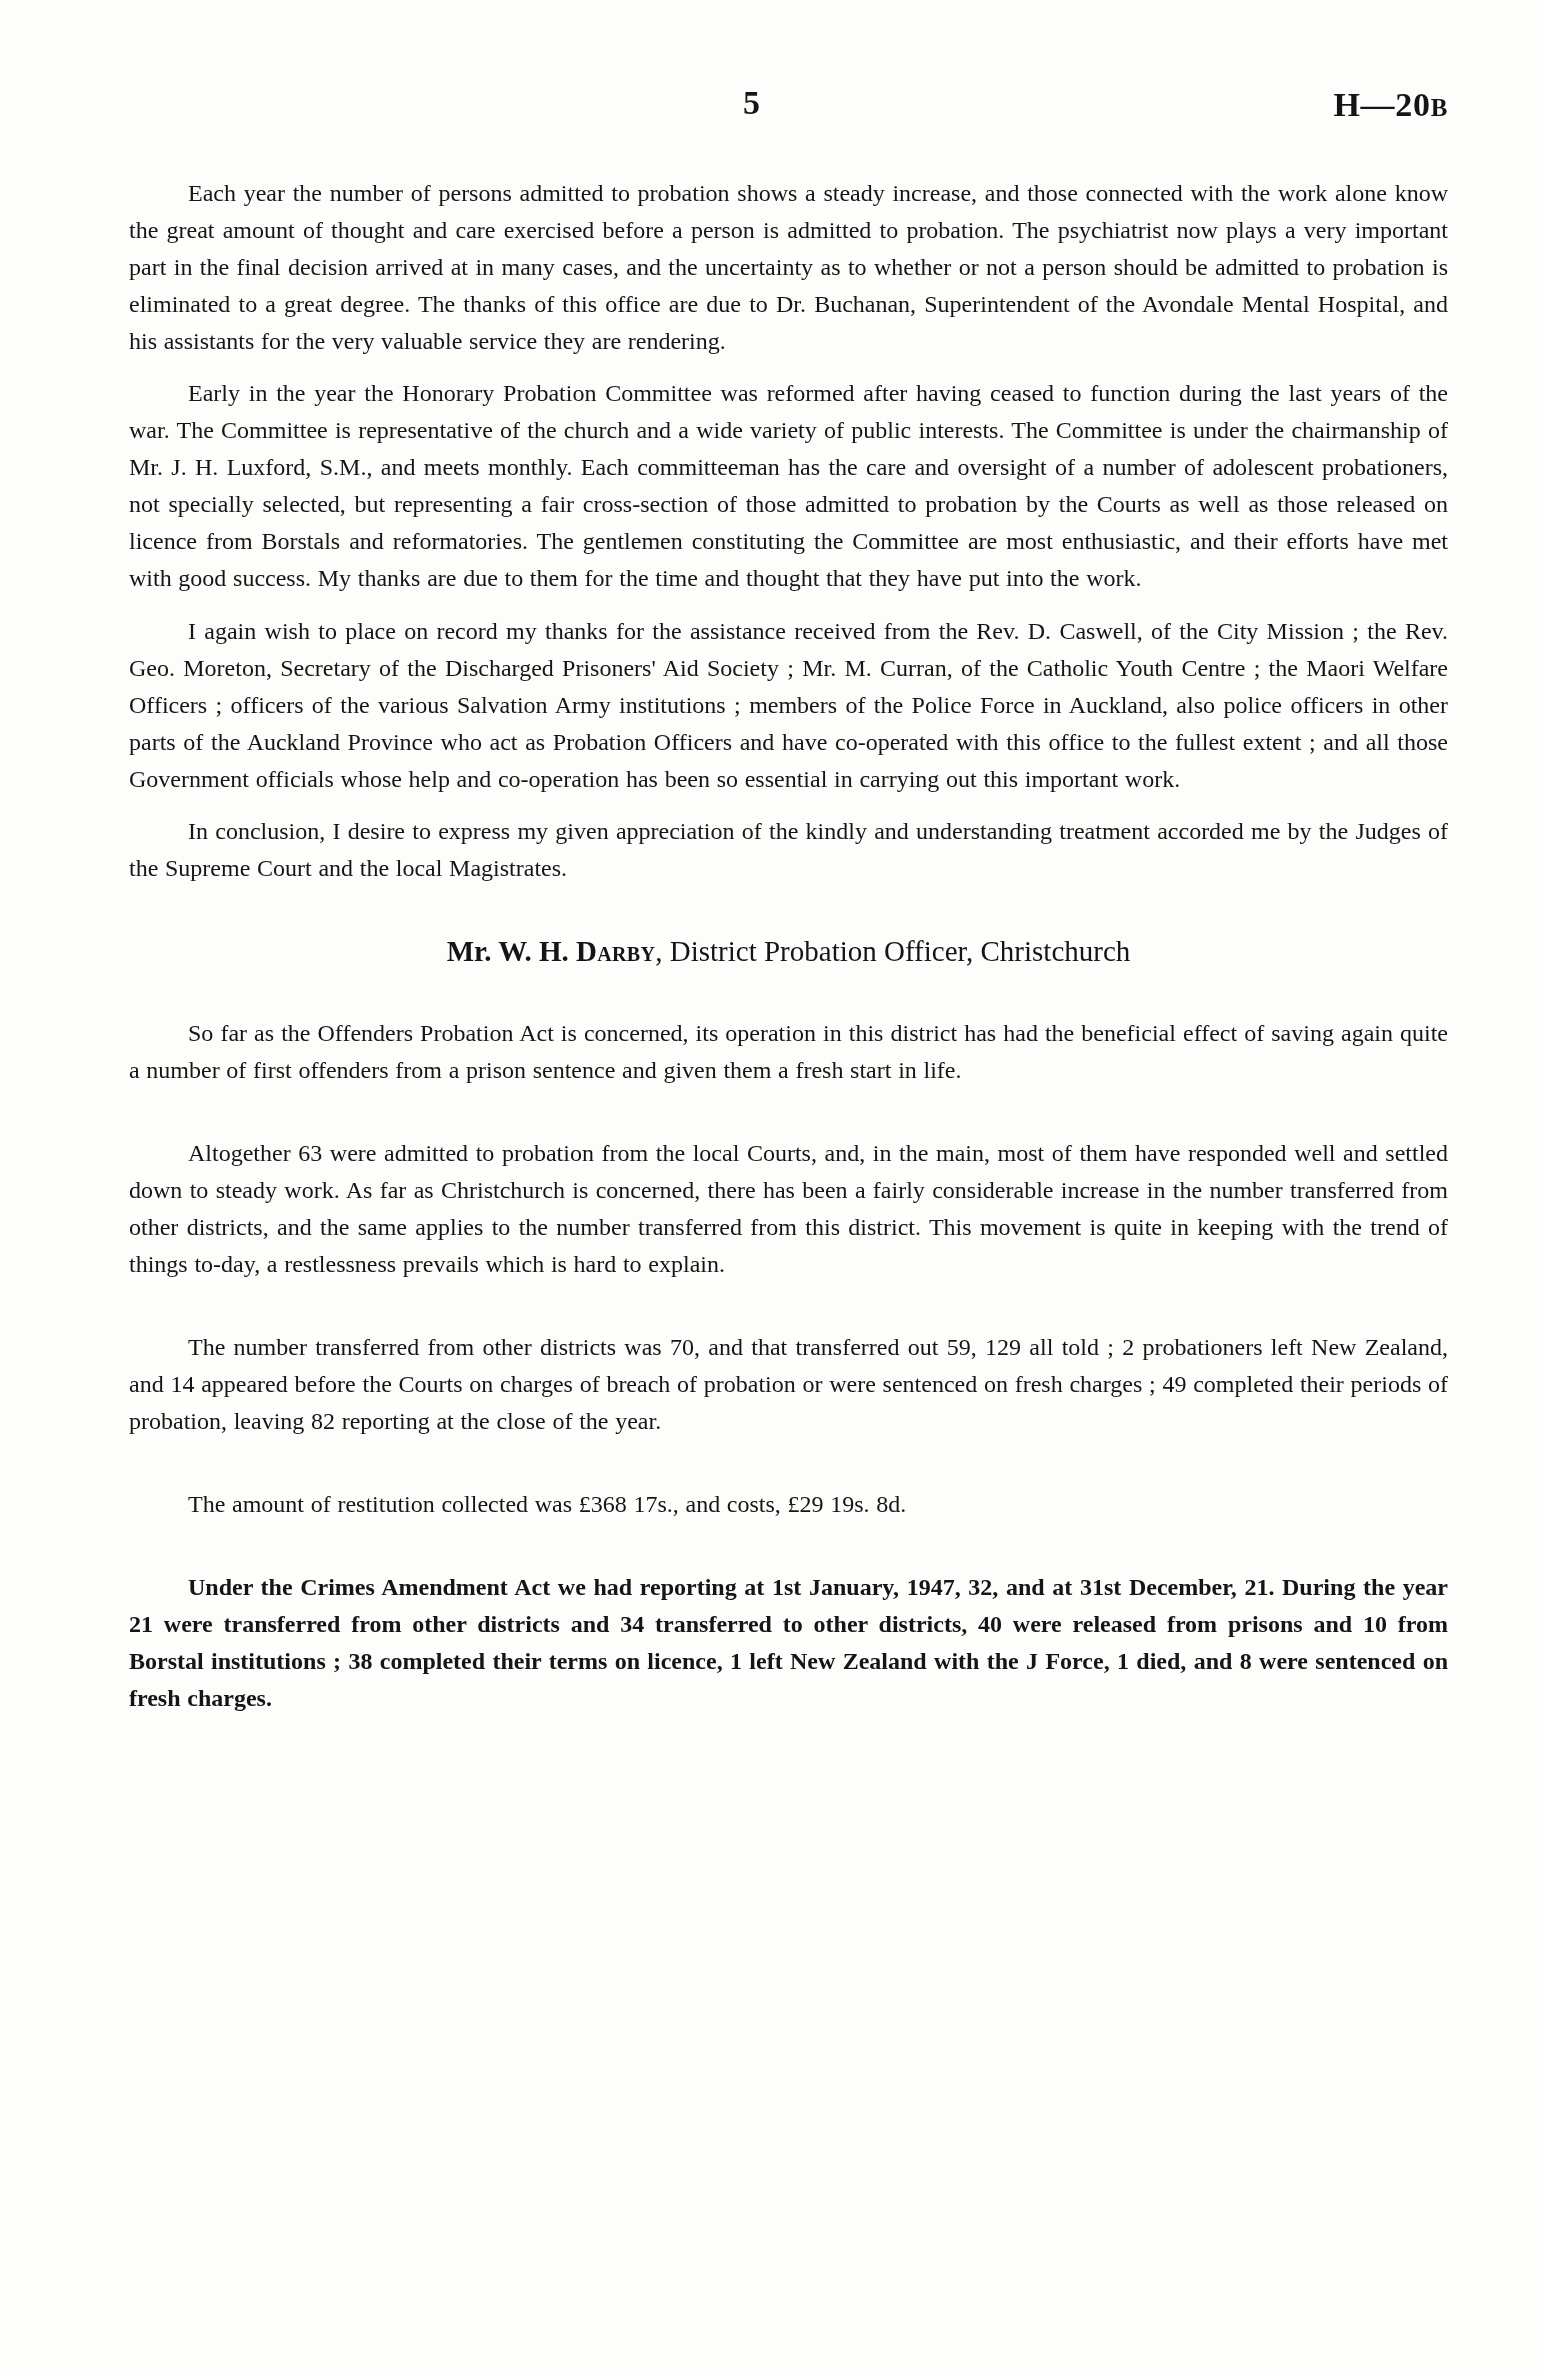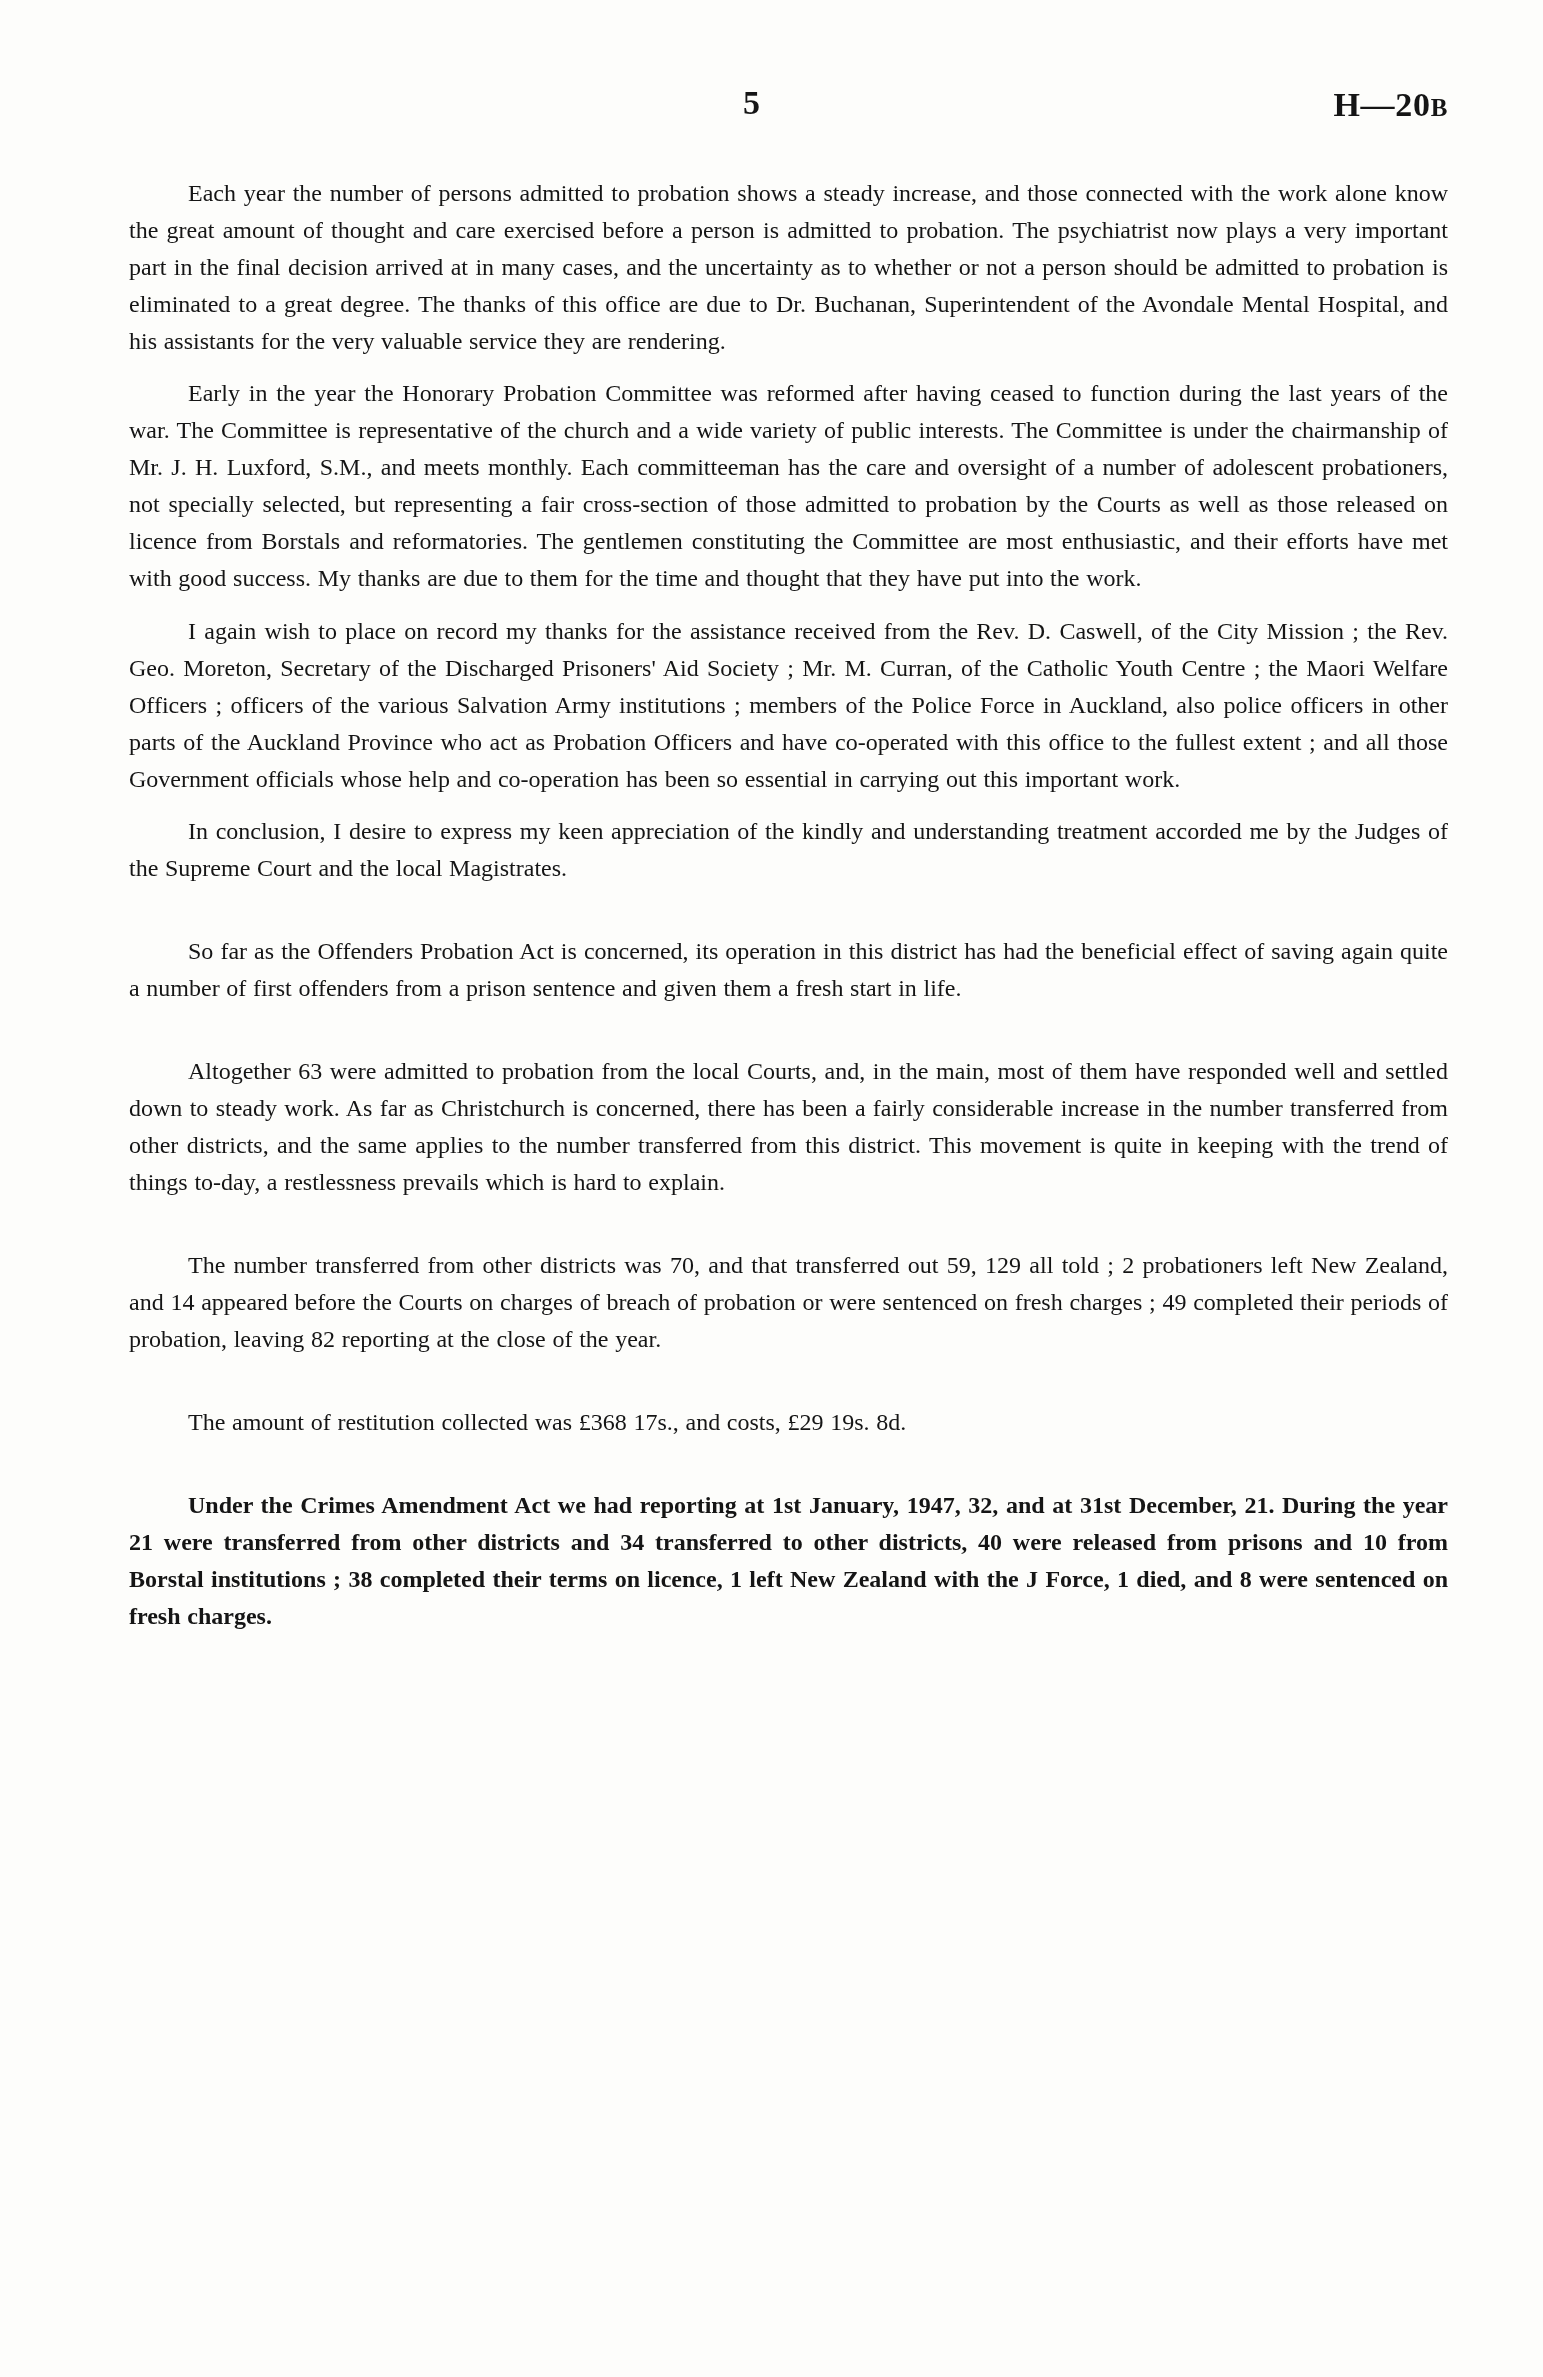--- a/index.html
+++ b/index.html
@@ -93,22 +93,23 @@
   <div class="content">
 
     <div class="header-row">
       <div class="page-number">5</div>
       <div class="doc-id"><span>H—20</span><span class="small">B</span></div>
     </div>
 
     <p class="para">Each year the number of persons admitted to probation shows a steady increase, and those connected with the work alone know the great amount of thought and care exercised before a person is admitted to probation. The psychiatrist now plays a very important part in the final decision arrived at in many cases, and the uncertainty as to whether or not a person should be admitted to probation is eliminated to a great degree. The thanks of this office are due to Dr. Buchanan, Superintendent of the Avondale Mental Hospital, and his assistants for the very valuable service they are rendering.</p>
     <p class="para">Early in the year the Honorary Probation Committee was reformed after having ceased to function during the last years of the war. The Committee is representative of the church and a wide variety of public interests. The Committee is under the chairmanship of Mr. J. H. Luxford, S.M., and meets monthly. Each committeeman has the care and oversight of a number of adolescent probationers, not specially selected, but representing a fair cross-section of those admitted to probation by the Courts as well as those released on licence from Borstals and reformatories. The gentlemen constituting the Committee are most enthusiastic, and their efforts have met with good success. My thanks are due to them for the time and thought that they have put into the work.</p>
     <p class="para">I again wish to place on record my thanks for the assistance received from the Rev. D. Caswell, of the City Mission ; the Rev. Geo. Moreton, Secretary of the Discharged Prisoners' Aid Society ; Mr. M. Curran, of the Catholic Youth Centre ; the Maori Welfare Officers ; officers of the various Salvation Army institutions ; members of the Police Force in Auckland, also police officers in other parts of the Auckland Province who act as Probation Officers and have co-operated with this office to the fullest extent ; and all those Government officials whose help and co-operation has been so essential in carrying out this important work.</p>
-    <p class="para">In conclusion, I desire to express my keen appreciation of the kindly and understanding treatment accorded me by the Judges of the Supreme Court and the local Magistrates.</p>
+    <p class="para">In conclusion, I desire to express my given appreciation of the kindly and understanding treatment accorded me by the Judges of the Supreme Court and the local Magistrates.</p>
 
+    <div class="section-heading"><span class="nm">Mr. W. H. </span><span class="sc">Darby</span><span>, District Probation Officer, Christchurch</span></div>
 
     <p class="para tight">So far as the Offenders Probation Act is concerned, its operation in this district has had the beneficial effect of saving again quite a number of first offenders from a prison sentence and given them a fresh start in life.</p>
     <p class="para tight">Altogether 63 were admitted to probation from the local Courts, and, in the main, most of them have responded well and settled down to steady work. As far as Christchurch is concerned, there has been a fairly considerable increase in the number transferred from other districts, and the same applies to the number transferred from this district. This movement is quite in keeping with the trend of things to-day, a restlessness prevails which is hard to explain.</p>
     <p class="para tight">The number transferred from other districts was 70, and that transferred out 59, 129 all told ; 2 probationers left New Zealand, and 14 appeared before the Courts on charges of breach of probation or were sentenced on fresh charges ; 49 completed their periods of probation, leaving 82 reporting at the close of the year.</p>
     <p class="para tight">The amount of restitution collected was £368 17s., and costs, £29 19s. 8d.</p>
     <p class="para tight bold-tail">Under the Crimes Amendment Act we had reporting at 1st January, 1947, 32, and at 31st December, 21. During the year 21 were transferred from other districts and 34 transferred to other districts, 40 were released from prisons and 10 from Borstal institutions ; 38 completed their terms on licence, 1 left New Zealand with the J Force, 1 died, and 8 were sentenced on fresh charges.</p>
 
   </div>
 </div>
 

